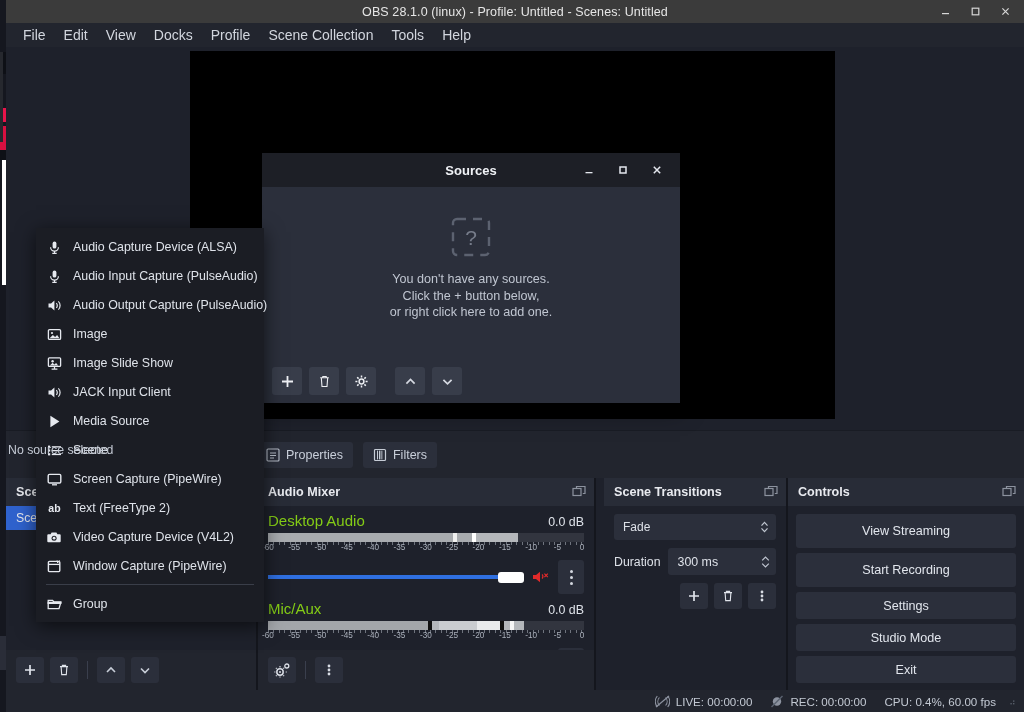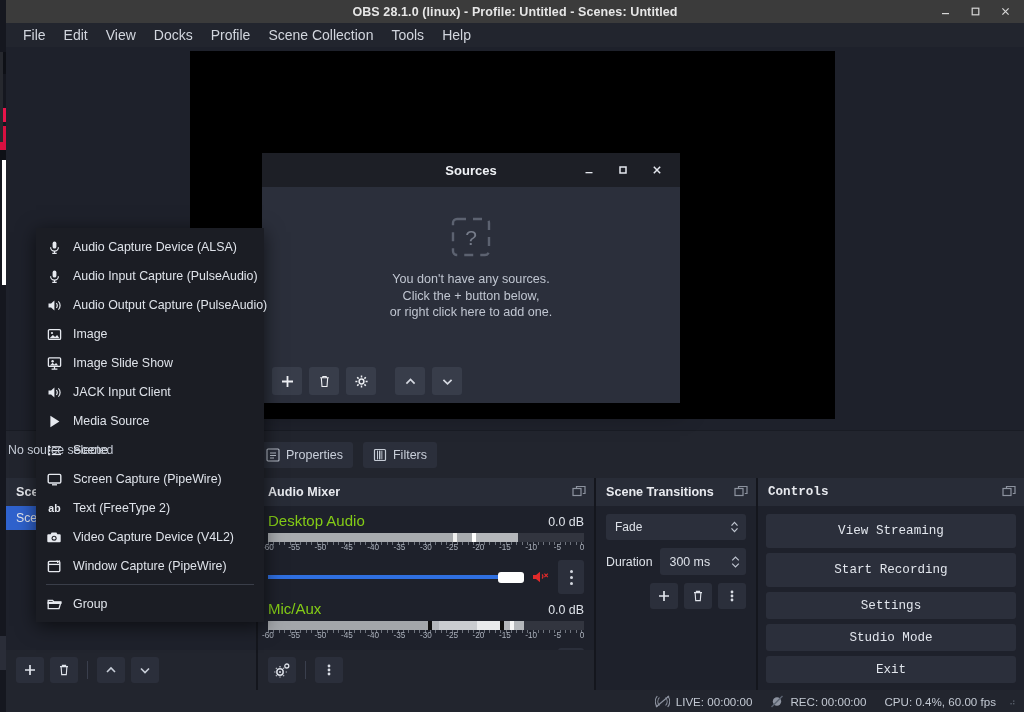--- a/index.html
+++ b/index.html
@@ -26,21 +26,21 @@
     position:absolute; left:6px; top:0; width:1018px; height:712px;
     background:#1e212b;
   }
 
   
   .titlebar {
     position:relative; height:23px; background:#3b3b3b;
     display:flex; align-items:center; justify-content:center;
   }
   .titlebar .title {
-    color:#e6e6e6; font-size:12.5px; letter-spacing:.1px;font-weight:bold;
+    color:#e6e6e6; font-size:12.5px; letter-spacing:.1px;
   }
   .winbtns { position:absolute; right:4px; top:0; height:23px; display:flex; align-items:center; }
   .winbtn {
     width:30px; height:23px; display:flex; align-items:center; justify-content:center;
     color:#d6d6d6; font-size:12px; line-height:1;
   }
   .winbtn svg { display:block; }
 
   
   .menubar {
@@ -128,37 +128,37 @@
   .fader .track { position:absolute; top:7px; left:0; right:0; height:4px; background:#2f6fe0; }
   .fader .knob { position:absolute; top:4px; width:26px; height:11px; background:#ffffff; border-radius:3px; }
   .mutebtn { width:22px; height:18px; display:flex; align-items:center; justify-content:center; }
   .kebab {
     width:26px; height:34px; border-radius:3px; background:#2b2f3b;
     display:flex; flex-direction:column; align-items:center; justify-content:center; gap:3px;
   }
   .kebab i { width:3px; height:3px; background:#d4d8e0; border-radius:50%; display:block; }
 
   
-  .trans-dock { width:160px; }
+  .trans-dock { width:190px;padding-left:8px; }
   .combo {
     margin:8px 10px 0 10px; height:26px; background:#2b2f3b; border-radius:3px;
     display:flex; align-items:center; justify-content:space-between; padding:0 6px 0 9px;
     color:#dde1e8; font-size:12px;
   }
   .dur-row { display:flex; align-items:center; gap:8px; margin:8px 10px 0 10px; }
   .dur-label { color:#dde1e8; font-size:12.3px; }
   .spin {
     flex:1; height:27px; background:#2b2f3b; border-radius:3px;
     display:flex; align-items:center; justify-content:space-between;
     padding:0 5px 0 9px; color:#dde1e8; font-size:12.4px;
   }
   .trans-btns { display:flex; gap:6px; justify-content:flex-end; margin:8px 10px 0 10px; }
 
   
-  .ctrl-dock { flex:1;font-family:Liberation Mono, monospace; }
+  .ctrl-dock { flex:1; }
   .ctrl-btn {
     margin:5px 8px 0 8px; height:27px; background:#2b2f3b; border-radius:3px;
     display:flex; align-items:center; justify-content:center;
     color:#e2e6ed; font-size:12.6px;
   }
 
   
   .statusbar {
     position:absolute; left:0; bottom:0; width:1018px; height:22px;
     background:#22252e; display:flex; align-items:center; justify-content:flex-end;

